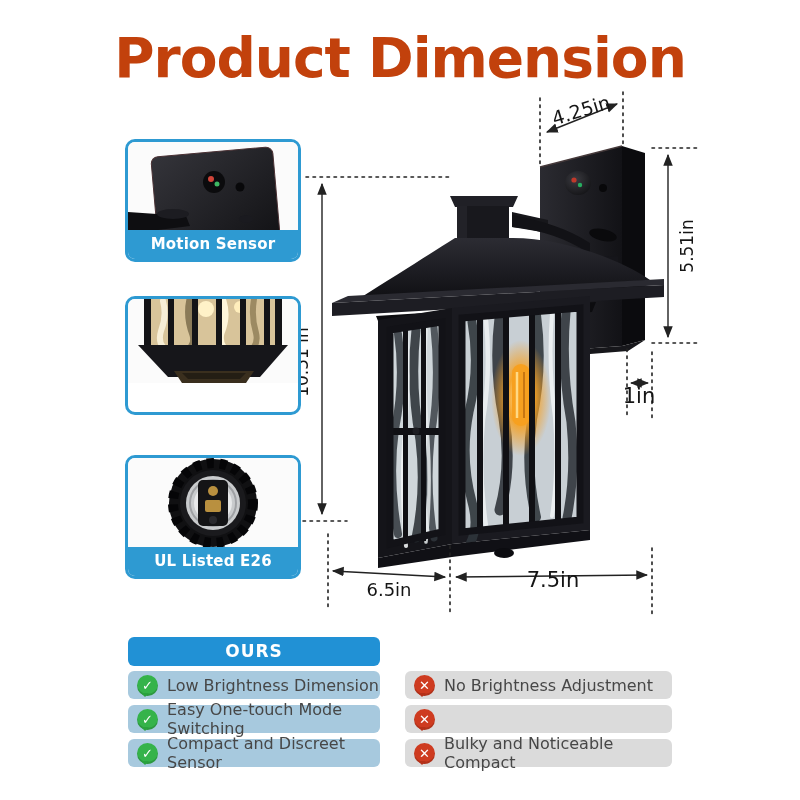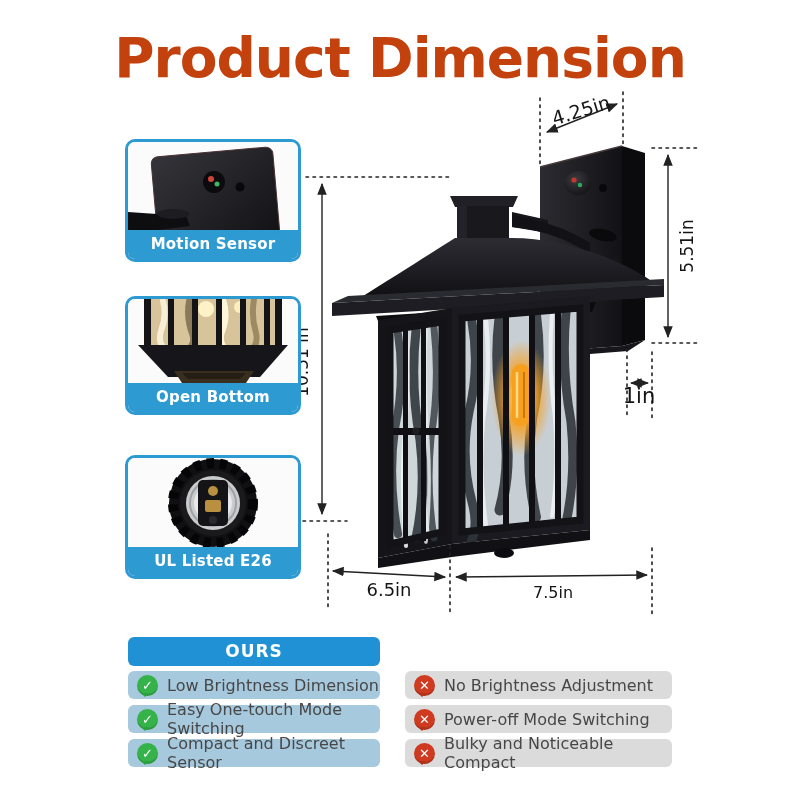--- a/index.html
+++ b/index.html
@@ -191,21 +191,21 @@
       <line x1="333" y1="571" x2="445" y2="577" marker-start="url(#arrow)" marker-end="url(#arrow)"></line>
       <line x1="456" y1="577" x2="647" y2="575" marker-start="url(#arrow)" marker-end="url(#arrow)"></line>
     </g>
   </svg>
 
   <span class="dim rot17" style="left:581px;top:110px;">4.25in</span>
   <span class="dim rot90" style="left:687px;top:246px;">5.51in</span>
   <span class="dim rot90" style="left:302px;top:362px;">10.51 in</span>
   <span class="dim" style="left:639px;top:396px;font-size:21px;">1in</span>
   <span class="dim" style="left:389px;top:589px;font-size:18px;">6.5in</span>
-  <span class="dim" style="left:553px;top:592px;font-size:16px;">7.5in</span>
+  <span class="dim" style="left:553px;top:580px;font-size:21px;">7.5in</span>
 
   <div class="feature-card card-1">
     <svg viewBox="0 0 170 88" height="88">
       <defs>
         <linearGradient id="mpG" x1="0" y1="0" x2="1" y2="1">
           <stop offset="0" stop-color="#34343a"></stop>
             <stop offset="1" stop-color="#121215"></stop>
         </linearGradient>
       </defs>
       <rect width="170" height="88" fill="#fbfbfb"></rect>
@@ -242,21 +242,20 @@
         <rect x="64" y="0" width="6" height="50"></rect>
           <rect x="88" y="0" width="6" height="50"></rect>
         <rect x="112" y="0" width="6" height="50"></rect>
           <rect x="136" y="0" width="6" height="50"></rect>
         <rect x="147" y="0" width="7" height="50"></rect>
       </g>
       <polygon points="10,46 160,46 132,78 40,78" fill="#16161a"></polygon>
       <polygon points="46,72 126,72 118,84 54,84" fill="#3a2f1e"></polygon>
       <polygon points="54,74 118,74 112,80 60,80" fill="#241e14"></polygon>
     </svg>
-    <div class="feature-label">Open Bottom</div>
   </div>
 
   <div class="feature-card card-3">
     <svg viewBox="0 0 170 89" height="89">
       <rect width="170" height="89" fill="#fbfbfb"></rect>
       <circle cx="85" cy="45" r="44" fill="#101012"></circle>
       <circle cx="85" cy="45" r="40" fill="none" stroke="#050507" stroke-width="10" stroke-dasharray="7 6"></circle>
       <circle cx="85" cy="45" r="33" fill="#1a1a1d"></circle>
       <circle cx="85" cy="45" r="27" fill="#c9cbcd"></circle>
       <circle cx="85" cy="45" r="23" fill="none" stroke="#9fa1a4" stroke-width="2"></circle>
@@ -295,21 +294,20 @@
     <div class="row hrow-1">
       <span class="badge cross">
           <i>✕</i>
         </span>
       <span class="row-text">No Brightness Adjustment</span>
     </div>
     <div class="row hrow-2">
       <span class="badge cross">
           <i>✕</i>
         </span>
-      <span class="row-text">Power-off Mode Switching</span>
     </div>
     <div class="row hrow-3">
       <span class="badge cross">
           <i>✕</i>
         </span>
       <span class="row-text">Bulky and Noticeable Compact</span>
     </div>
   </div>
 
 </div>

